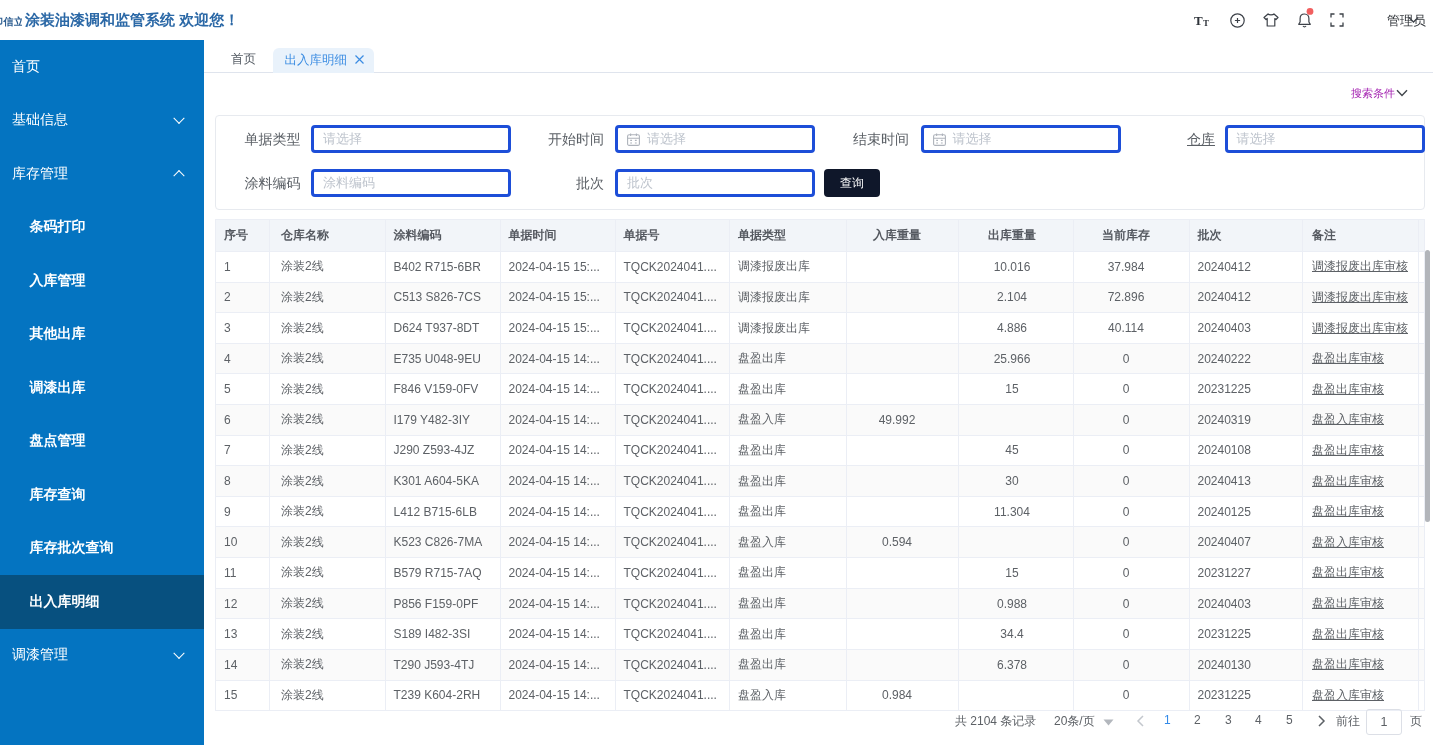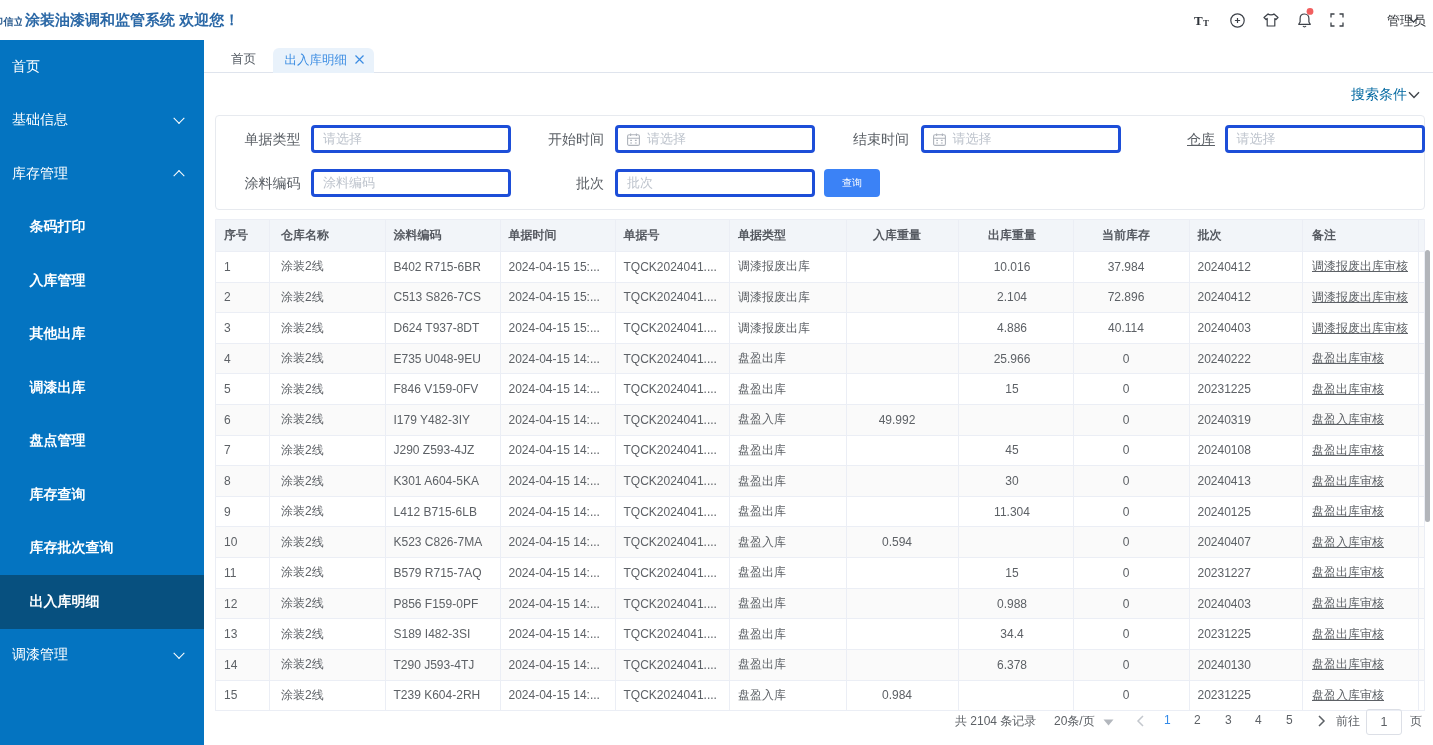--- a/index.html
+++ b/index.html
@@ -19,25 +19,25 @@
 .mi.sub { padding-left:29.5px;font-weight:bold; }
 .mi.active { background:#07507f; }
 .arrow { position:absolute; right:21px; top:50%; width:8px; height:8px; border-right:1.4px solid #fff; border-bottom:1.4px solid #fff; }
 .arrow.down { transform:translateY(-72%) rotate(45deg); }
 .arrow.up { transform:translateY(-28%) rotate(-135deg); }
 
 .tabbar { position:absolute; left:204px; top:40px; width:1229px; height:33px; border-bottom:1px solid #dfe4ed; background:#fff; }
 .tab1 { position:absolute; left:231px; top:51px; font-size:12.5px; color:#545b63; }
 .tab2 { position:absolute; left:273px; top:48px; height:25px; width:100.5px; padding-left:3px; background:#e9f2fb; border-radius:6px 6px 0 0; font-size:12.5px; color:#3a8ce2; text-align:center; line-height:25px; }
 
-.searchlink { position:absolute; left:1351px; top:86px; font-size:14px; color:#0369a1; }
+.searchlink { position:absolute; left:1351px; top:86px; font-size:11px; color:#a21caf; }
 .spanel { position:absolute; left:215px; top:115px; width:1209.5px; height:95px; border:1px solid #e7eaef; border-radius:4px; background:#fff; }
 .slabel { position:absolute; font-size:14px; color:#5b6066; height:28px; line-height:28px; text-align:right; }
 .sinput { position:absolute; height:28px; border:3px solid #1d4ed8; border-radius:4px; background:#fff; font-size:13px; color:#bdc3cc; line-height:26px; padding-left:9px; display:flex; align-items:center; }
-.qbtn { position:absolute; left:824px; top:168.5px; width:56px; height:28.5px; background:#3b82f6; color:#fff; font-size:10px; text-align:center; line-height:28.5px; border-radius:4px; }
+.qbtn { position:absolute; left:824px; top:168.5px; width:56px; height:28.5px; background:#0f172a; color:#fff; font-size:12px; text-align:center; line-height:28.5px; border-radius:4px; }
 
 .tbl-outer { position:absolute; left:215px; top:219px; width:1210px; border:1px solid #ebeef5; border-bottom:none; }
 table { border-collapse:collapse; table-layout:fixed; width:1208px; font-size:12px; color:#5d6166; }
 th { background:#f2f5f9; font-weight:bold; color:#555960; text-align:left; height:31.5px; padding:0 0 0 8px; border-bottom:1px solid #ebeef5; border-right:1px solid #ebeef5; }
 td { height:30.62px; padding:0 0 0 8px; border-bottom:1px solid #ebeef5; border-right:1px solid #ebeef5; overflow:hidden; white-space:nowrap; }
 tr.even td { background:#fafafa; }
 .r { text-align:center; }
 th.r { padding:0 10px 0 0; }
 td.r { padding:0 10px 0 0; }
 td.note, th.note { padding-left:9.5px; }

